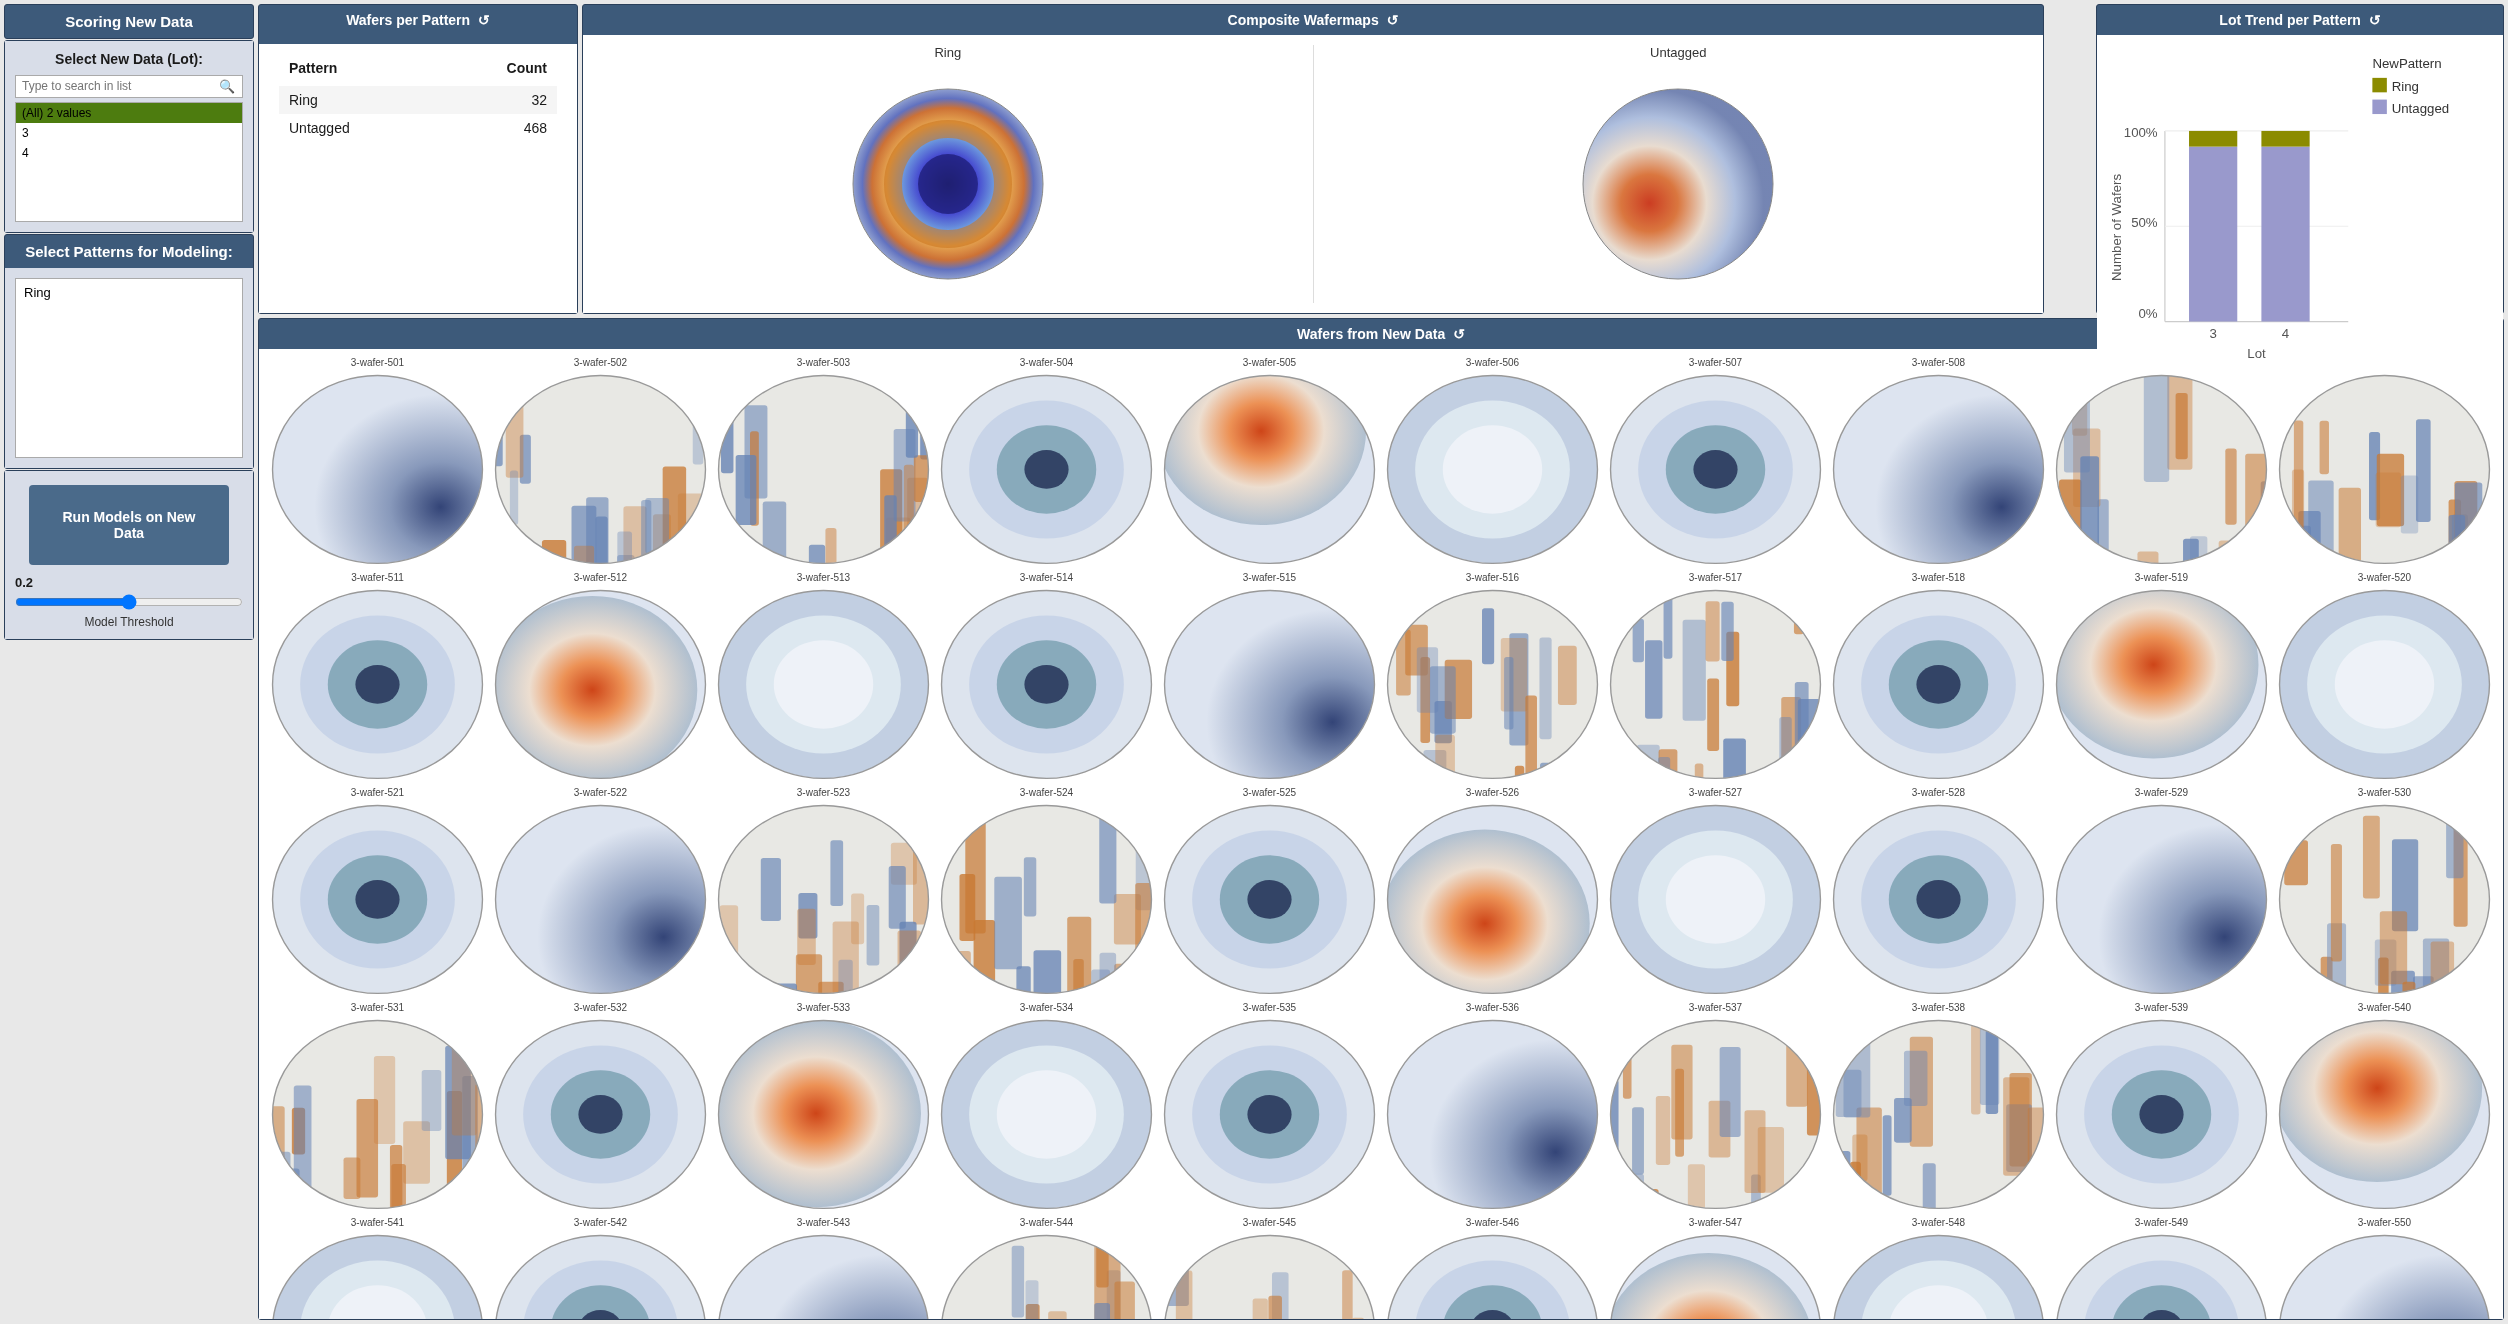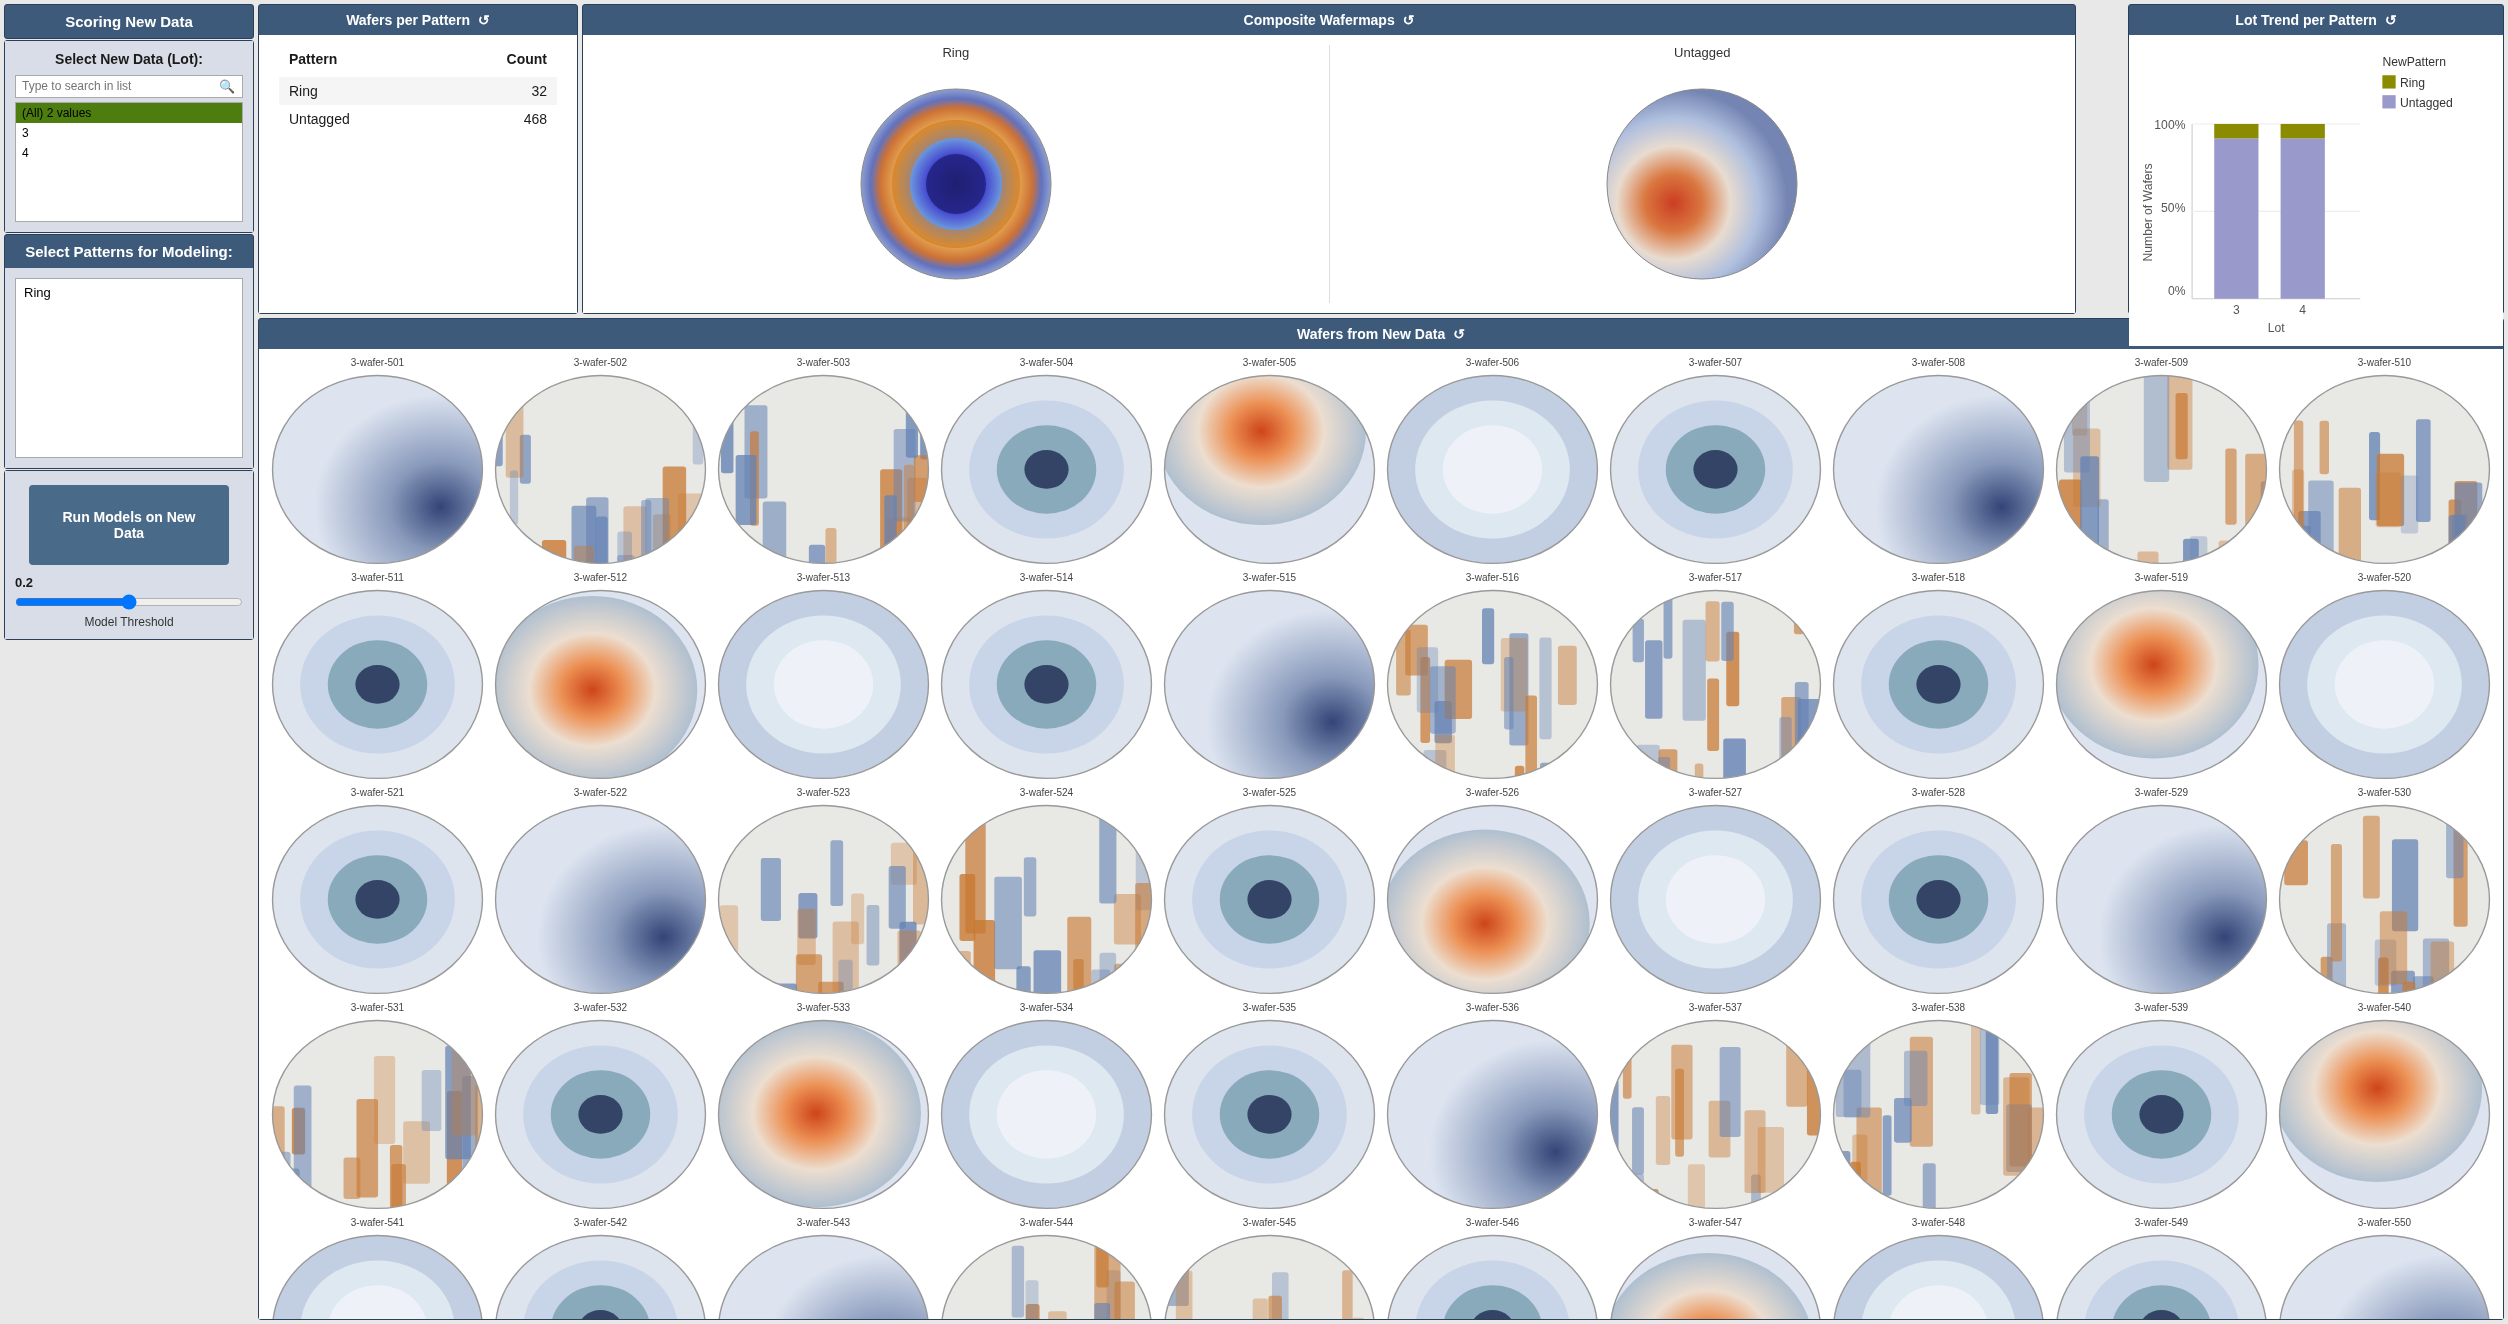--- a/index.html
+++ b/index.html
@@ -35,38 +35,38 @@
     .threshold-slider { width: 100%; cursor: pointer; }
     .threshold-label { font-size: 12px; color: #333; text-align: center; margin-top: 2px; }
 
     
     .content-area { flex: 1; display: flex; flex-direction: column; gap: 4px; }
 
     .top-panels { display: flex; gap: 4px; height: 310px; }
 
     
     .wafers-pattern-panel { width: 320px; flex-shrink: 0; background: #3d5a7a; border: 1px solid #2a3f5a; border-radius: 3px; display: flex; flex-direction: column; }
-    .wafers-pattern-body { background: white; flex: 1; padding: 10px 20px; }
+    .wafers-pattern-body { background: white; flex: 1; padding: 10px 20px; margin-top: 9px; }
     .wafers-table { width: 100%; border-collapse: collapse; }
     .wafers-table th { font-size: 14px; font-weight: bold; color: #1a1a1a; padding: 6px 10px 10px; text-align: left; }
     .wafers-table td { font-size: 14px; color: #1a1a1a; padding: 6px 10px; }
     .wafers-table td:last-child { text-align: right; }
     .wafers-table th:last-child { text-align: right; }
     .wafers-table tr:nth-child(odd) td { background: #f5f5f5; }
 
     
     .composite-panel { flex: 1; background: #3d5a7a; border: 1px solid #2a3f5a; border-radius: 3px; display: flex; flex-direction: column; }
     .composite-body { background: white; flex: 1; padding: 10px; display: flex; gap: 10px; justify-content: center; align-items: stretch; }
     .wafermap-section { display: flex; flex-direction: column; align-items: center; flex: 1; }
     .wafermap-label { font-size: 13px; color: #333; margin-bottom: 4px; }
     .wafermap-container { flex: 1; display: flex; align-items: center; justify-content: center; }
     .divider-line { width: 1px; background: #ddd; }
 
     
-    .lot-trend-panel { width: 376px; flex-shrink: 0; background: #3d5a7a; border: 1px solid #2a3f5a; border-radius: 3px; display: flex; flex-direction: column; margin-left: 48px; }
+    .lot-trend-panel { width: 408px; flex-shrink: 0; background: #3d5a7a; border: 1px solid #2a3f5a; border-radius: 3px; display: flex; flex-direction: column; margin-left: 48px; }
     .lot-trend-body { background: white; flex: 1; padding: 10px; position: relative; }
 
     .panel-header { color: white; font-size: 14px; font-weight: bold; text-align: center; padding: 7px 6px; display: flex; align-items: center; justify-content: center; gap: 8px; }
 
     
     .wafers-new-panel { flex: 1; background: #3d5a7a; border: 1px solid #2a3f5a; border-radius: 3px; display: flex; flex-direction: column; min-height: 0; }
     .wafers-new-body { background: white; flex: 1; padding: 8px; overflow: hidden; }
     .wafer-grid { display: grid; grid-template-columns: repeat(10, 1fr); gap: 2px; }
     .wafer-cell { display: flex; flex-direction: column; align-items: center; }
     .wafer-id { font-size: 10px; color: #444; margin-bottom: 1px; text-align: center; }

